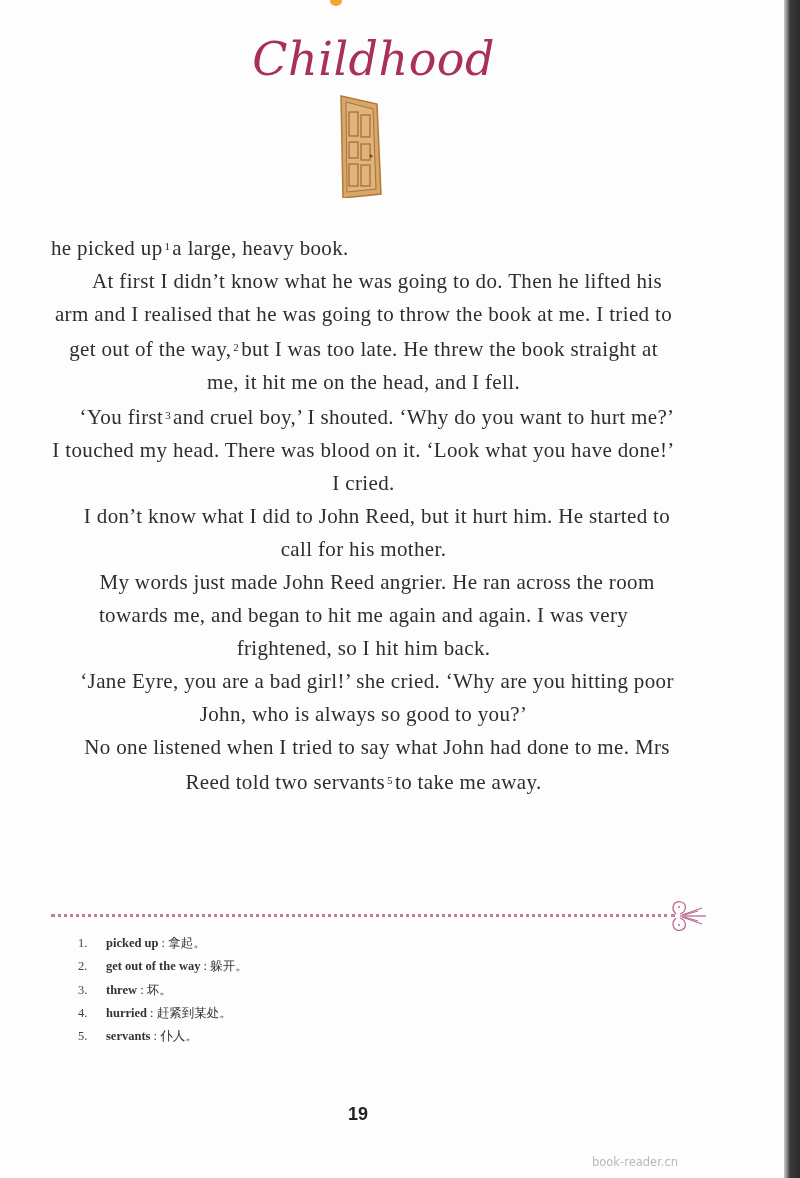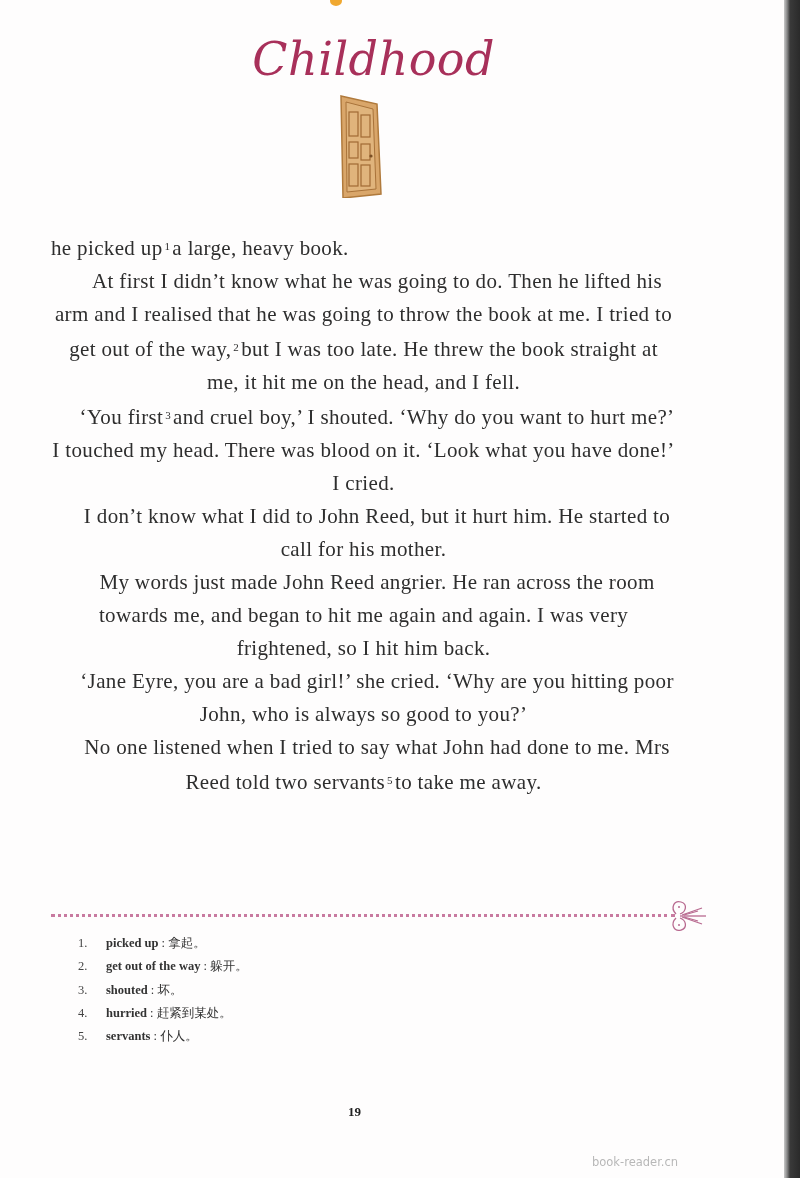--- a/index.html
+++ b/index.html
@@ -44,21 +44,21 @@
     }
     .footnotes {
       position: absolute; left: 78px; top: 932px;
       font-family: "Liberation Serif", serif; font-size: 12.5px; line-height: 23.3px; color: #333;
     }
     .fn-row { display: flex; }
     .fn-num { width: 28px; color: #444; }
     .fn-term { font-weight: bold; }
     .page-number {
       position: absolute; left: 348px; top: 1104px;
-      font-family: Liberation Serif, serif; font-weight: bold; font-size: 13px; color: #222;
+      font-family: Liberation Sans, sans-serif; font-weight: bold; font-size: 18px; color: #222;
     }
     .watermark {
       position: absolute; left: 592px; top: 1155px;
       font-family: "DejaVu Sans", sans-serif; font-size: 11.5px; color: #b8b8b8;
     }
   </style>
 </head>
 <body>
 
 <div class="page">
@@ -111,21 +111,21 @@
         <span>拿起。</span>
       </div>
       <div class="fn-row">
         <span class="fn-num">2.</span>
         <span class="fn-term">get out of the way</span>
         <span style="white-space: pre;"> : </span>
         <span>躲开。</span>
       </div>
       <div class="fn-row">
         <span class="fn-num">3.</span>
-        <span class="fn-term">shouted</span>
+        <span class="fn-term">threw</span>
         <span style="white-space: pre;"> : </span>
         <span>坏。</span>
       </div>
       <div class="fn-row">
         <span class="fn-num">4.</span>
         <span class="fn-term">hurried</span>
         <span style="white-space: pre;"> : </span>
         <span>赶紧到某处。</span>
       </div>
       <div class="fn-row">

